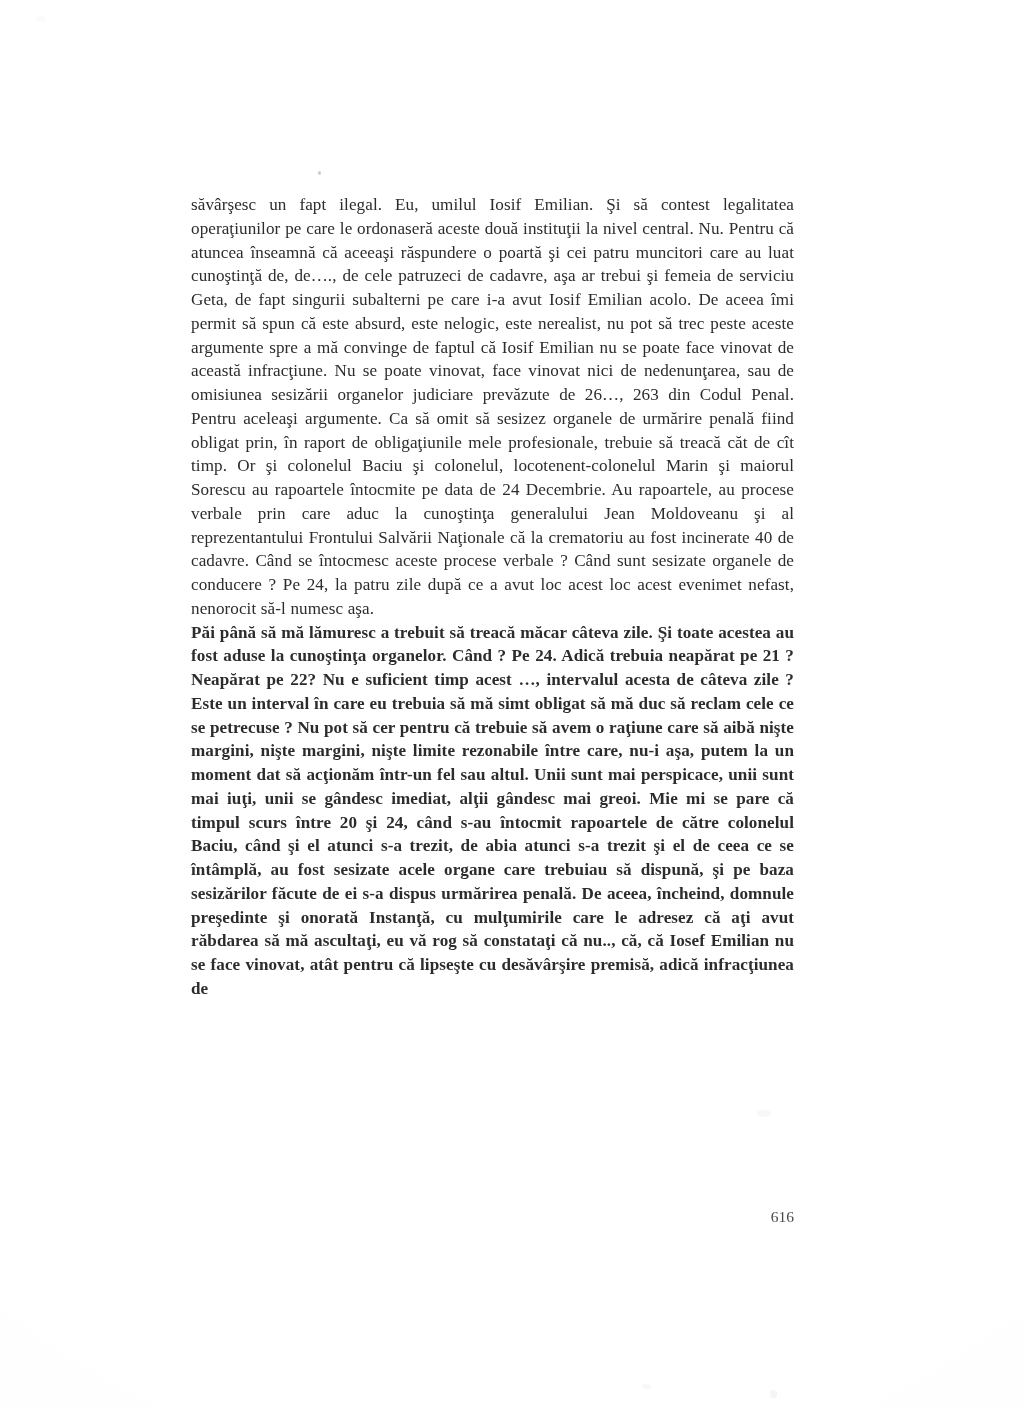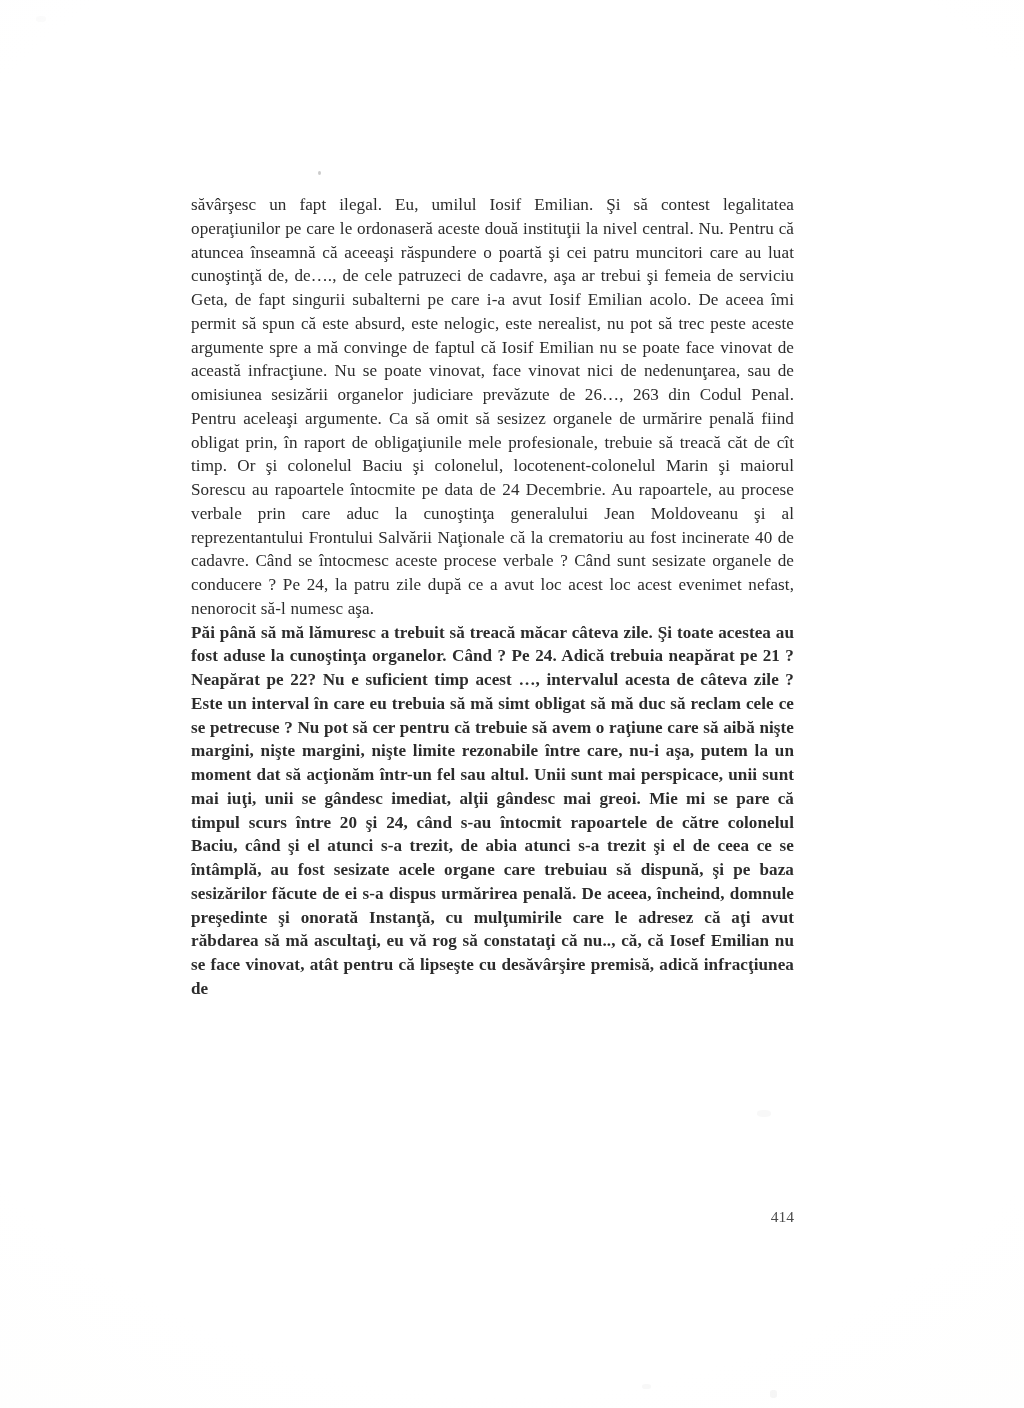--- a/index.html
+++ b/index.html
@@ -92,15 +92,15 @@
   <span class="speck speck-top"></span>
   <span class="speck speck-midr"></span>
   <span class="speck speck-botl"></span>
   <span class="speck speck-botr"></span>
 
   <div class="text-column">
     <p class="para">săvârşesc un fapt ilegal. Eu, umilul Iosif Emilian. Şi să contest legalitatea operaţiunilor pe care le ordonaseră aceste două instituţii la nivel central. Nu. Pentru că atuncea înseamnă că aceeaşi răspundere o poartă şi cei patru muncitori care au luat cunoştinţă de, de…., de cele patruzeci de cadavre, aşa ar trebui şi femeia de serviciu Geta, de fapt singurii subalterni pe care i-a avut Iosif Emilian acolo. De aceea îmi permit să spun că este absurd, este nelogic, este nerealist, nu pot să trec peste aceste argumente spre a mă convinge de faptul că Iosif Emilian nu se poate face vinovat de această infracţiune. Nu se poate vinovat, face vinovat nici de nedenunţarea, sau de omisiunea sesizării organelor judiciare prevăzute de 26…, 263 din Codul Penal. Pentru aceleaşi argumente. Ca să omit să sesizez organele de urmărire penală fiind obligat prin, în raport de obligaţiunile mele profesionale, trebuie să treacă căt de cît timp. Or şi colonelul Baciu şi colonelul, locotenent-colonelul Marin şi maiorul Sorescu au rapoartele întocmite pe data de 24 Decembrie. Au rapoartele, au procese verbale prin care aduc la cunoştinţa generalului Jean Moldoveanu şi al reprezentantului Frontului Salvării Naţionale că la crematoriu au fost incinerate 40 de cadavre. Când se întocmesc aceste procese verbale ? Când sunt sesizate organele de conducere ? Pe 24, la patru zile după ce a avut loc acest loc acest evenimet nefast, nenorocit să-l numesc aşa.</p>
     <p class="para">Păi până să mă lămuresc a trebuit să treacă măcar câteva zile. Şi toate acestea au fost aduse la cunoştinţa organelor. Când ? Pe 24. Adică trebuia neapărat pe 21 ? Neapărat pe 22? Nu e suficient timp acest …, intervalul acesta de câteva zile ? Este un interval în care eu trebuia să mă simt obligat să mă duc să reclam cele ce se petrecuse ? Nu pot să cer pentru că trebuie să avem o raţiune care să aibă nişte margini, nişte margini, nişte limite rezonabile între care, nu-i aşa, putem la un moment dat să acţionăm într-un fel sau altul. Unii sunt mai perspicace, unii sunt mai iuţi, unii se gândesc imediat, alţii gândesc mai greoi. Mie mi se pare că timpul scurs între 20 şi 24, când s-au întocmit rapoartele de către colonelul Baciu, când şi el atunci s-a trezit, de abia atunci s-a trezit şi el de ceea ce se întâmplă, au fost sesizate acele organe care trebuiau să dispună, şi pe baza sesizărilor făcute de ei s-a dispus urmărirea penală. De aceea, încheind, domnule preşedinte şi onorată Instanţă, cu mulţumirile care le adresez că aţi avut răbdarea să mă ascultaţi, eu vă rog să constataţi că nu.., că, că Iosef Emilian nu se face vinovat, atât pentru că lipseşte cu desăvârşire premisă, adică infracţiunea de</p>
   </div>
 
-  <div class="page-number">414</div>
+  <div class="page-number">616</div>
 
 </div>
 
 </body></html>

